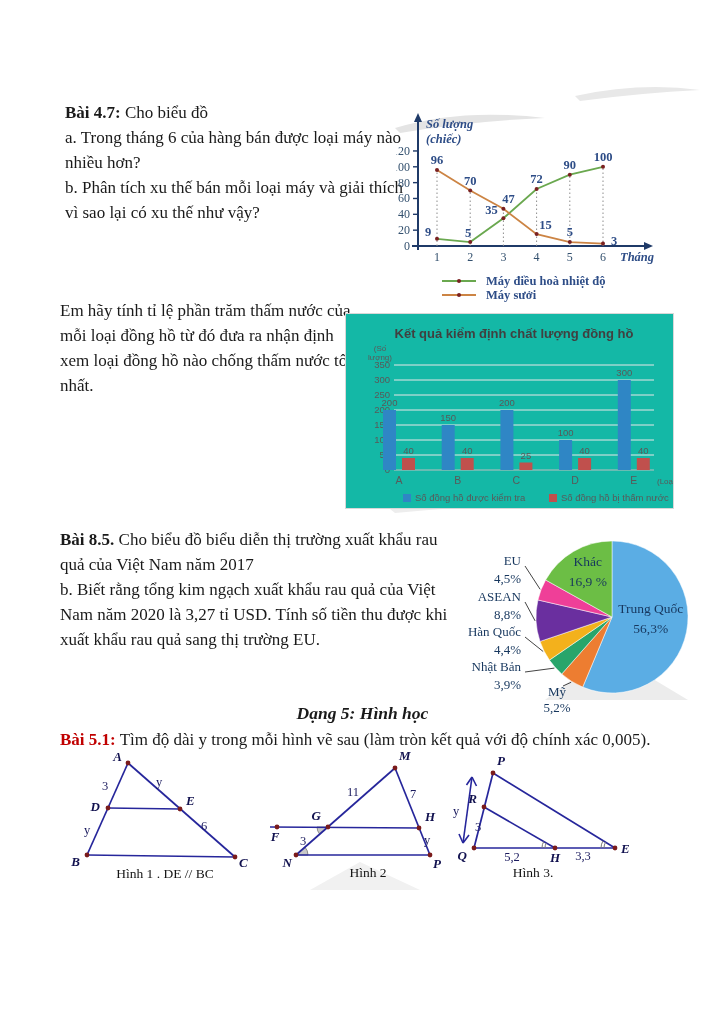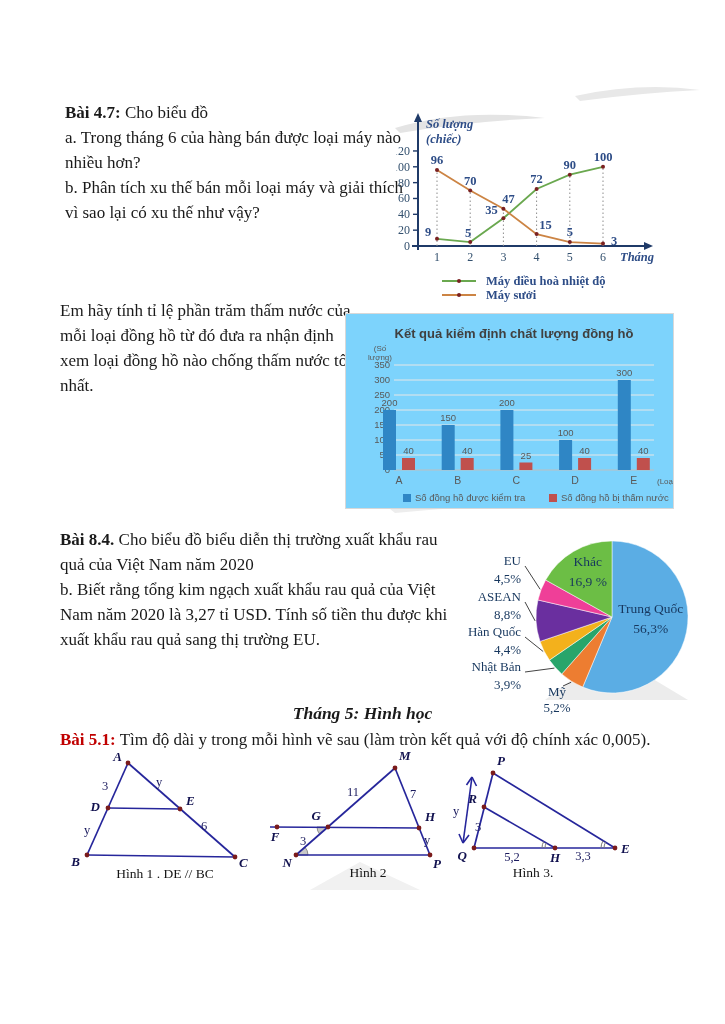--- a/index.html
+++ b/index.html
@@ -4,21 +4,21 @@
 <style>
   html,body{margin:0;padding:0;}
   body{width:725px;height:1024px;position:relative;background:#fff;overflow:hidden;
        font-family:"Liberation Serif",serif;color:#1a1a1a;}
   .abs{position:absolute;}
   .txt{font-size:17px;line-height:25px;}
   .lbl{font-weight:700;font-family:Liberation Serif, serif;}
   .red{color:#c00000;font-weight:700;margin-top:28px;}
   .center{}
   .dang5{font-weight:700;font-style:italic;font-size:17.5px;text-align:center;width:725px;}
-  .chartbox{border:1.5px solid #d8d8d8;background:#7dd3fc;}
+  .chartbox{border:1.5px solid #d8d8d8;background:#14b8a6;}
   
   .lc-tick{font:12px "Liberation Serif",serif;fill:#33506e;}
   .lc-dlabel{font:600 12.5px "Liberation Serif",serif;fill:#2e4d87;}
   .lc-axis-label{font:italic 600 12.5px "Liberation Serif",serif;fill:#2e4d87;}
   .lc-legend{font:600 12.5px "Liberation Serif",serif;fill:#2e4d87;}
   
   .bc-title{font:700 13px "Liberation Sans",sans-serif;fill:#404040;}
   .bc-small{font:8px "Liberation Sans",sans-serif;fill:#595959;}
   .bc-tick{font:9.5px "Liberation Sans",sans-serif;fill:#595959;}
   .bc-val{font:9.5px "Liberation Sans",sans-serif;fill:#595959;}
@@ -173,21 +173,21 @@
       <text x="287.8" y="170" class="bc-cat" text-anchor="middle">E</text>
       <text x="311" y="170" class="bc-small" text-anchor="start">(Loại đồng hồ)</text>
       <rect x="57" y="180" width="8" height="8" fill="#2f86c5"></rect>
       <text x="69" y="187" class="bc-legend" text-anchor="start">Số đồng hồ được kiểm tra</text>
       <rect x="203" y="180" width="8" height="8" fill="#c0504d"></rect>
       <text x="215" y="187" class="bc-legend" text-anchor="start">Số đồng hồ bị thấm nước</text>
     </svg>
 </div>
 
 <div class="abs txt" style="left:60px;top:527px;width:384px">
-  <div><b class="lbl">Bài 8.4.</b> <span>Cho biểu đồ biểu diễn thị trường xuất khẩu rau quả của Việt Nam năm 2020</span></div>
+  <div><b class="lbl">Bài 8.5.</b> <span>Cho biểu đồ biểu diễn thị trường xuất khẩu rau quả của Việt Nam năm 2017</span></div>
   <div class="center" style="width:398px">b. Biết rằng tổng kim ngạch xuất khẩu rau quả của Việt Nam năm 2020 là 3,27 tỉ USD. Tính số tiền thu được khi xuất khẩu rau quả sang thị trường EU.</div>
 </div>
 
 <svg id="pie-chart" class="abs" style="left:435px;top:528px" width="290" height="190">
     <path d="M177,89 L177,13 A76,76 0 1 1 147.69561658691788,159.12312823012874 Z" fill="#5bade4" stroke="#ffffff" stroke-width="0.5"></path>
     <path d="M177,89 L147.69561658691788,159.12312823012874 A76,76 0 0 1 126.74029823540246,146.00844129191495 Z" fill="#ed7d31" stroke="#ffffff" stroke-width="0.5"></path>
     <path d="M177,89 L126.74029823540246,146.00844129191495 A76,76 0 0 1 114.41152258023956,132.11244013363356 Z" fill="#28a56b" stroke="#ffffff" stroke-width="0.5"></path>
     <path d="M177,89 L114.41152258023956,132.11244013363356 A76,76 0 0 1 105.02052882039943,113.39171434534794 Z" fill="#f3b11c" stroke="#ffffff" stroke-width="0.5"></path>
     <path d="M177,89 L105.02052882039943,113.39171434534794 A76,76 0 0 1 102.93595766822014,71.95542216784703 Z" fill="#6a2f9f" stroke="#ffffff" stroke-width="0.5"></path>
     <path d="M177,89 L102.93595766822014,71.95542216784703 A76,76 0 0 1 110.63205343444605,51.96899044487479 Z" fill="#ef3f98" stroke="#ffffff" stroke-width="0.5"></path>
@@ -206,21 +206,21 @@
     <text x="86" y="126" class="pie-label" text-anchor="end">4,4%</text>
     <line x1="90" y1="109" x2="108.1742103403527" y2="123.52550763893252" stroke="#444" stroke-width="1"></line>
     <text x="86" y="143" class="pie-label" text-anchor="end">Nhật Bản</text>
     <text x="86" y="161" class="pie-label" text-anchor="end">3,9%</text>
     <line x1="90" y1="144" x2="119.40170548443959" y2="140.10221589029936" stroke="#444" stroke-width="1"></line>
     <text x="122" y="168" class="pie-label" text-anchor="middle">Mỹ</text>
     <text x="122" y="184" class="pie-label" text-anchor="middle">5,2%</text>
     <line x1="128" y1="158" x2="136.15063880838156" y2="154.27120107855146" stroke="#444" stroke-width="1"></line>
   </svg>
 
-<div class="abs dang5" style="left:0;top:703px">Tháng 5: Hình học</div>
+<div class="abs dang5" style="left:0;top:703px">Dạng 5: Hình học</div>
 <div class="abs txt" style="left:60px;top:727px;width:650px">
   <span class="red">Bài 5.1:</span>
   <span>Tìm độ dài y trong mỗi hình vẽ sau (làm tròn kết quả với độ chính xác 0,005).</span>
 </div>
 
 <svg class="abs" style="left:60px;top:753px" width="212" height="135">
   <line class="geo-line" x1="68" y1="10" x2="27" y2="102"></line>
   <line class="geo-line" x1="68" y1="10" x2="175" y2="104"></line>
   <line class="geo-line" x1="48" y1="55" x2="120" y2="56"></line>
   <line class="geo-line" x1="27" y1="102" x2="175" y2="104"></line>

